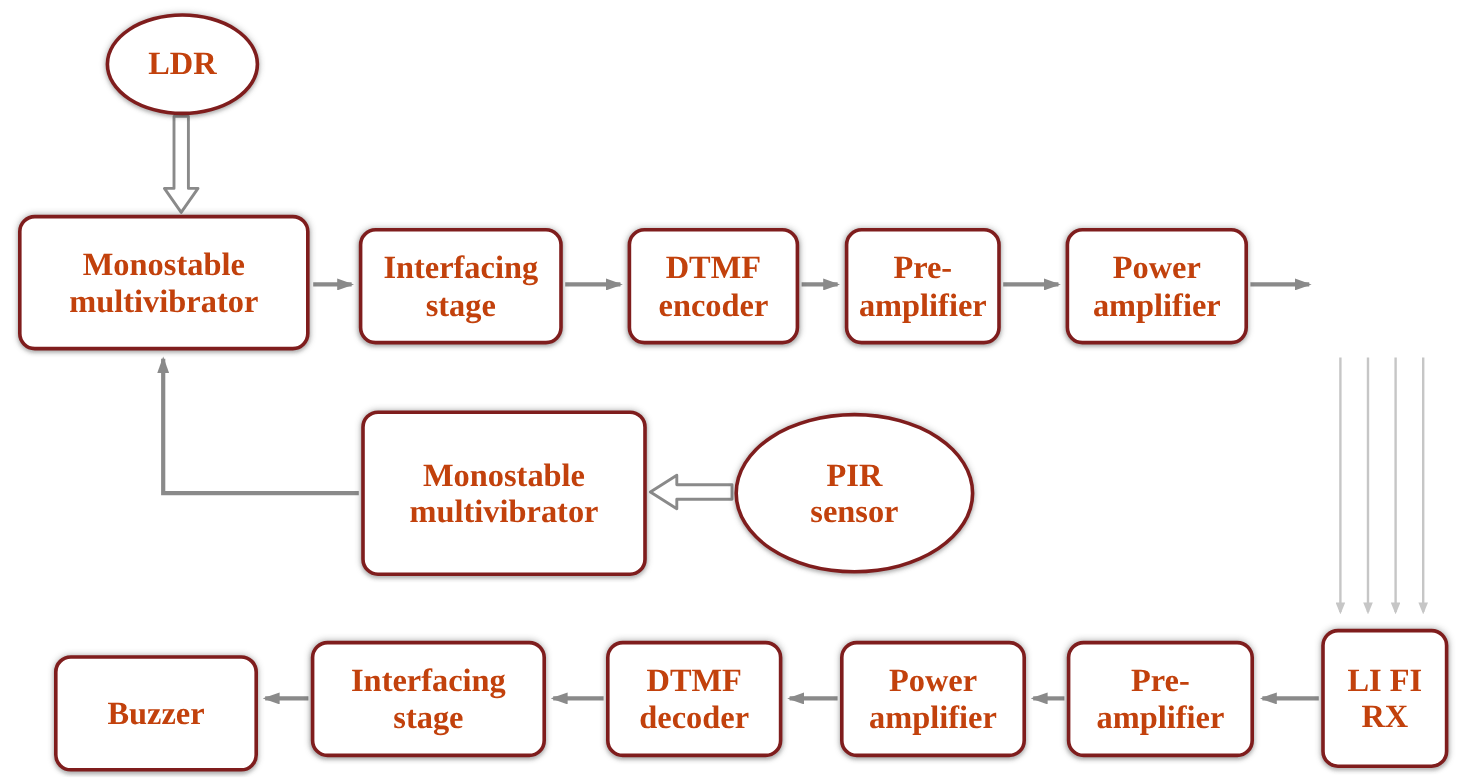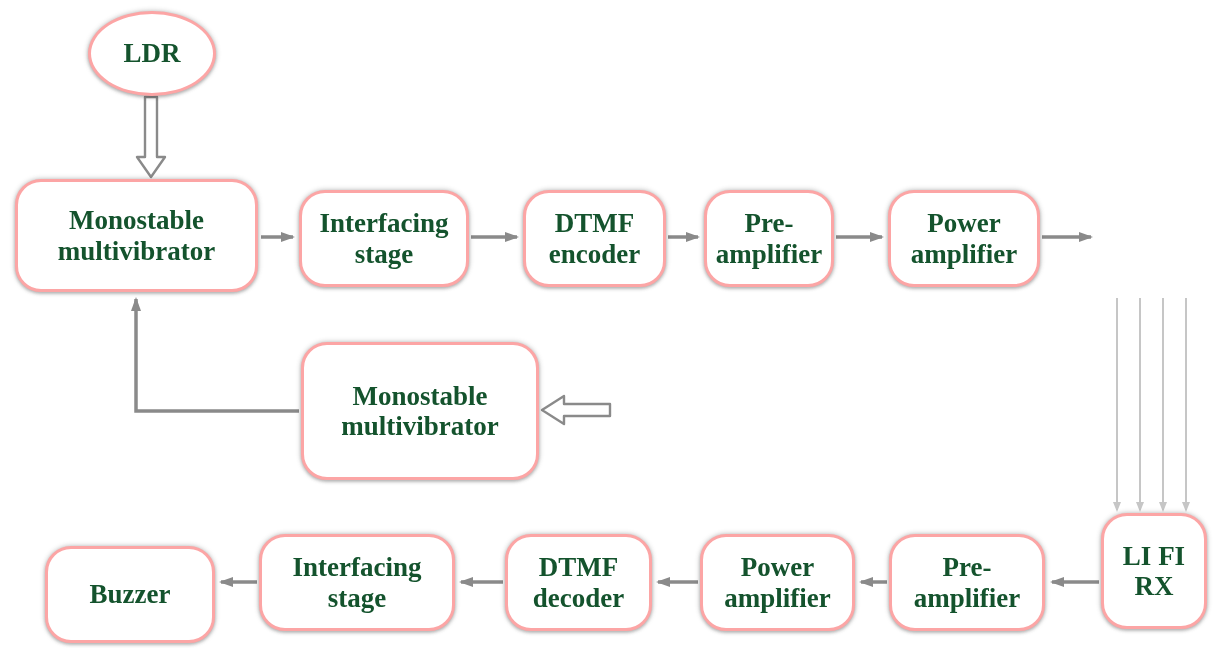--- a/index.html
+++ b/index.html
@@ -16,31 +16,31 @@
     overflow: hidden;
   }
   .node {
     position: absolute;
     box-sizing: border-box;
     display: flex;
     align-items: center;
     justify-content: center;
     text-align: center;
     background: #ffffff;
-    border: 3px solid #fca5a5;
-    color: #14532d;
+    border: 3px solid #7f1d1d;
+    color: #c2410c;
     font-weight: bold;
     font-size: 27px;
     line-height: 1.12;
     box-shadow: 0 0 5px rgba(60,60,60,0.38), 0 2px 3px rgba(60,60,60,0.22);
   }
   .node span {
     white-space: pre-line;
   }
-  .rect { border-radius: 26px; }
+  .rect { border-radius: 14px; }
   .ellipse { border-radius: 50%; }
   svg.connectors {
     position: absolute;
     left: 0; top: 0;
     width: 1228px; height: 648px;
   }
   .solid-line { stroke: #8a8a8a; stroke-width: 3.5; fill: none; }
   .light-line { stroke: #c6c6c6; stroke-width: 2; fill: none; }
   .hollow { fill: #ffffff; stroke: #8a8a8a; stroke-width: 2.4; stroke-linejoin: round; }
 </style>
@@ -80,20 +80,24 @@
     <line class="solid-line" x1="887" y1="582" x2="861" y2="582" marker-end="url(#ah)"></line>
     <line class="solid-line" x1="698" y1="582" x2="658" y2="582" marker-end="url(#ah)"></line>
     <line class="solid-line" x1="503" y1="582" x2="461" y2="582" marker-end="url(#ah)"></line>
     <line class="solid-line" x1="257" y1="582" x2="221" y2="582" marker-end="url(#ah)"></line>
   </svg>
 
   <div class="node ellipse" style="left:88px; top:11px; width:128px; height:85px;">
     <span>LDR</span>
   </div>
 
+  <div class="node ellipse" style="left:612px; top:344px; width:200px; height:134px;">
+    <span>PIR
+sensor</span>
+  </div>
 
   <div class="node rect" style="left:15px; top:179px; width:243px; height:113px;">
     <span>Monostable
 multivibrator</span>
   </div>
 
   <div class="node rect" style="left:299px; top:190px; width:170px; height:97px;">
     <span>Interfacing
 stage</span>
   </div>
@@ -112,21 +116,21 @@
     <span>Power
 amplifier</span>
   </div>
 
 
   <div class="node rect" style="left:301px; top:342px; width:238px; height:138px;">
     <span>Monostable
 multivibrator</span>
   </div>
 
-  <div class="node rect" style="left:1101px; top:513px; width:106px; height:116px;">
+  <div class="node rect" style="left:1101px; top:524px; width:106px; height:116px;">
     <span>LI FI
 RX</span>
   </div>
 
   <div class="node rect" style="left:889px; top:534px; width:156px; height:97px;">
     <span>Pre-
 amplifier</span>
   </div>
 
   <div class="node rect" style="left:700px; top:534px; width:155px; height:97px;">

